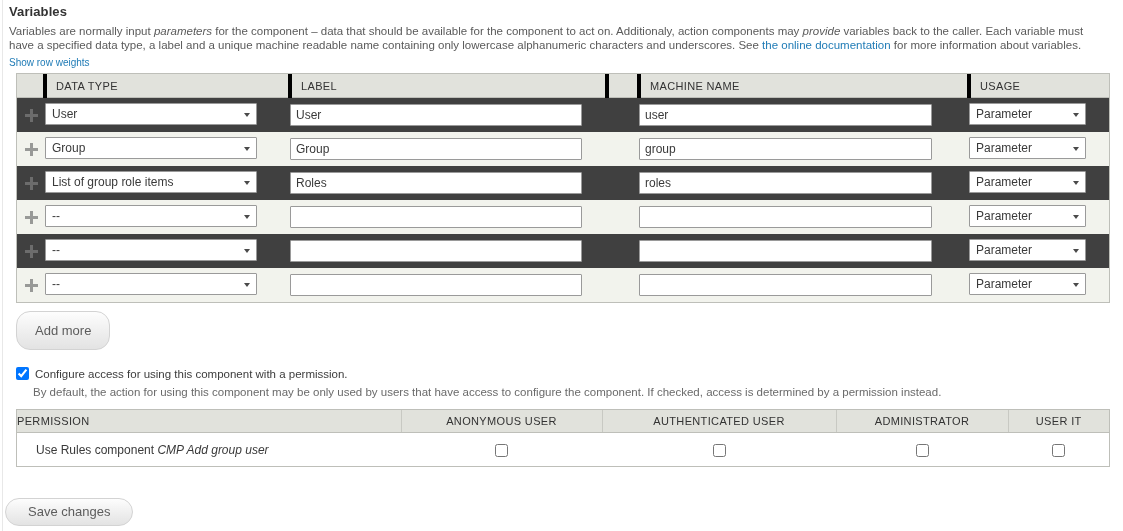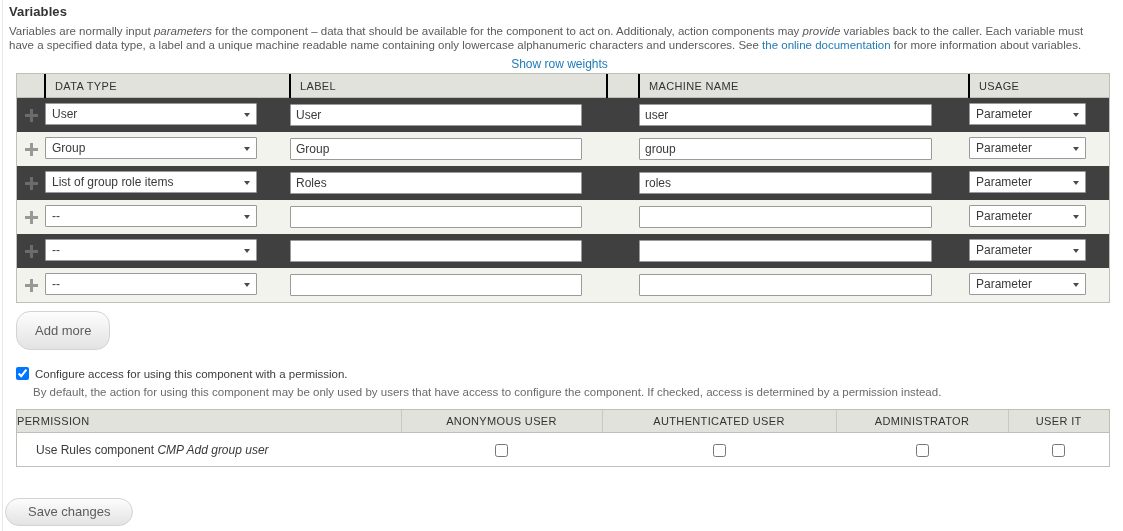--- a/index.html
+++ b/index.html
@@ -52,43 +52,43 @@
   .desc em { font-style: italic; }
   a.lnk {
     color: #1f7bb6;
     text-decoration: none;
   }
   .rowweights {
     position: absolute;
     left: 9px;
     top: 57px;
     width: 1101px;
-    text-align: center;
-    font-size: 12px;
+    text-align: left;
+    font-size: 10px;
   }
 
   
   .vtable-wrap {
     position: absolute;
     left: 16px; top: 73px;
     width: 1094px;
     border: 1px solid #bebfb9;
     border-top: 1px solid #bebfb9;
     box-sizing: border-box;
     background: #fff;
   }
   table.vtable {
     border-collapse: collapse;
     width: 100%;
     table-layout: fixed;
   }
   table.vtable thead th {
     background: #e1e2dc;
     border-bottom: 1px solid #bebfb9;
-    border-right: 2px solid #000000;
+    border-right: 4px solid #000000;
     text-align: left;
     font-size: 11px;
     font-weight: normal;
     color: #333;
     letter-spacing: 0.35px;
     padding: 5px 8px 5px 9px;
     height: 13px;
     box-sizing: content-box;
   }
   table.vtable thead th.last { border-right: none; }

